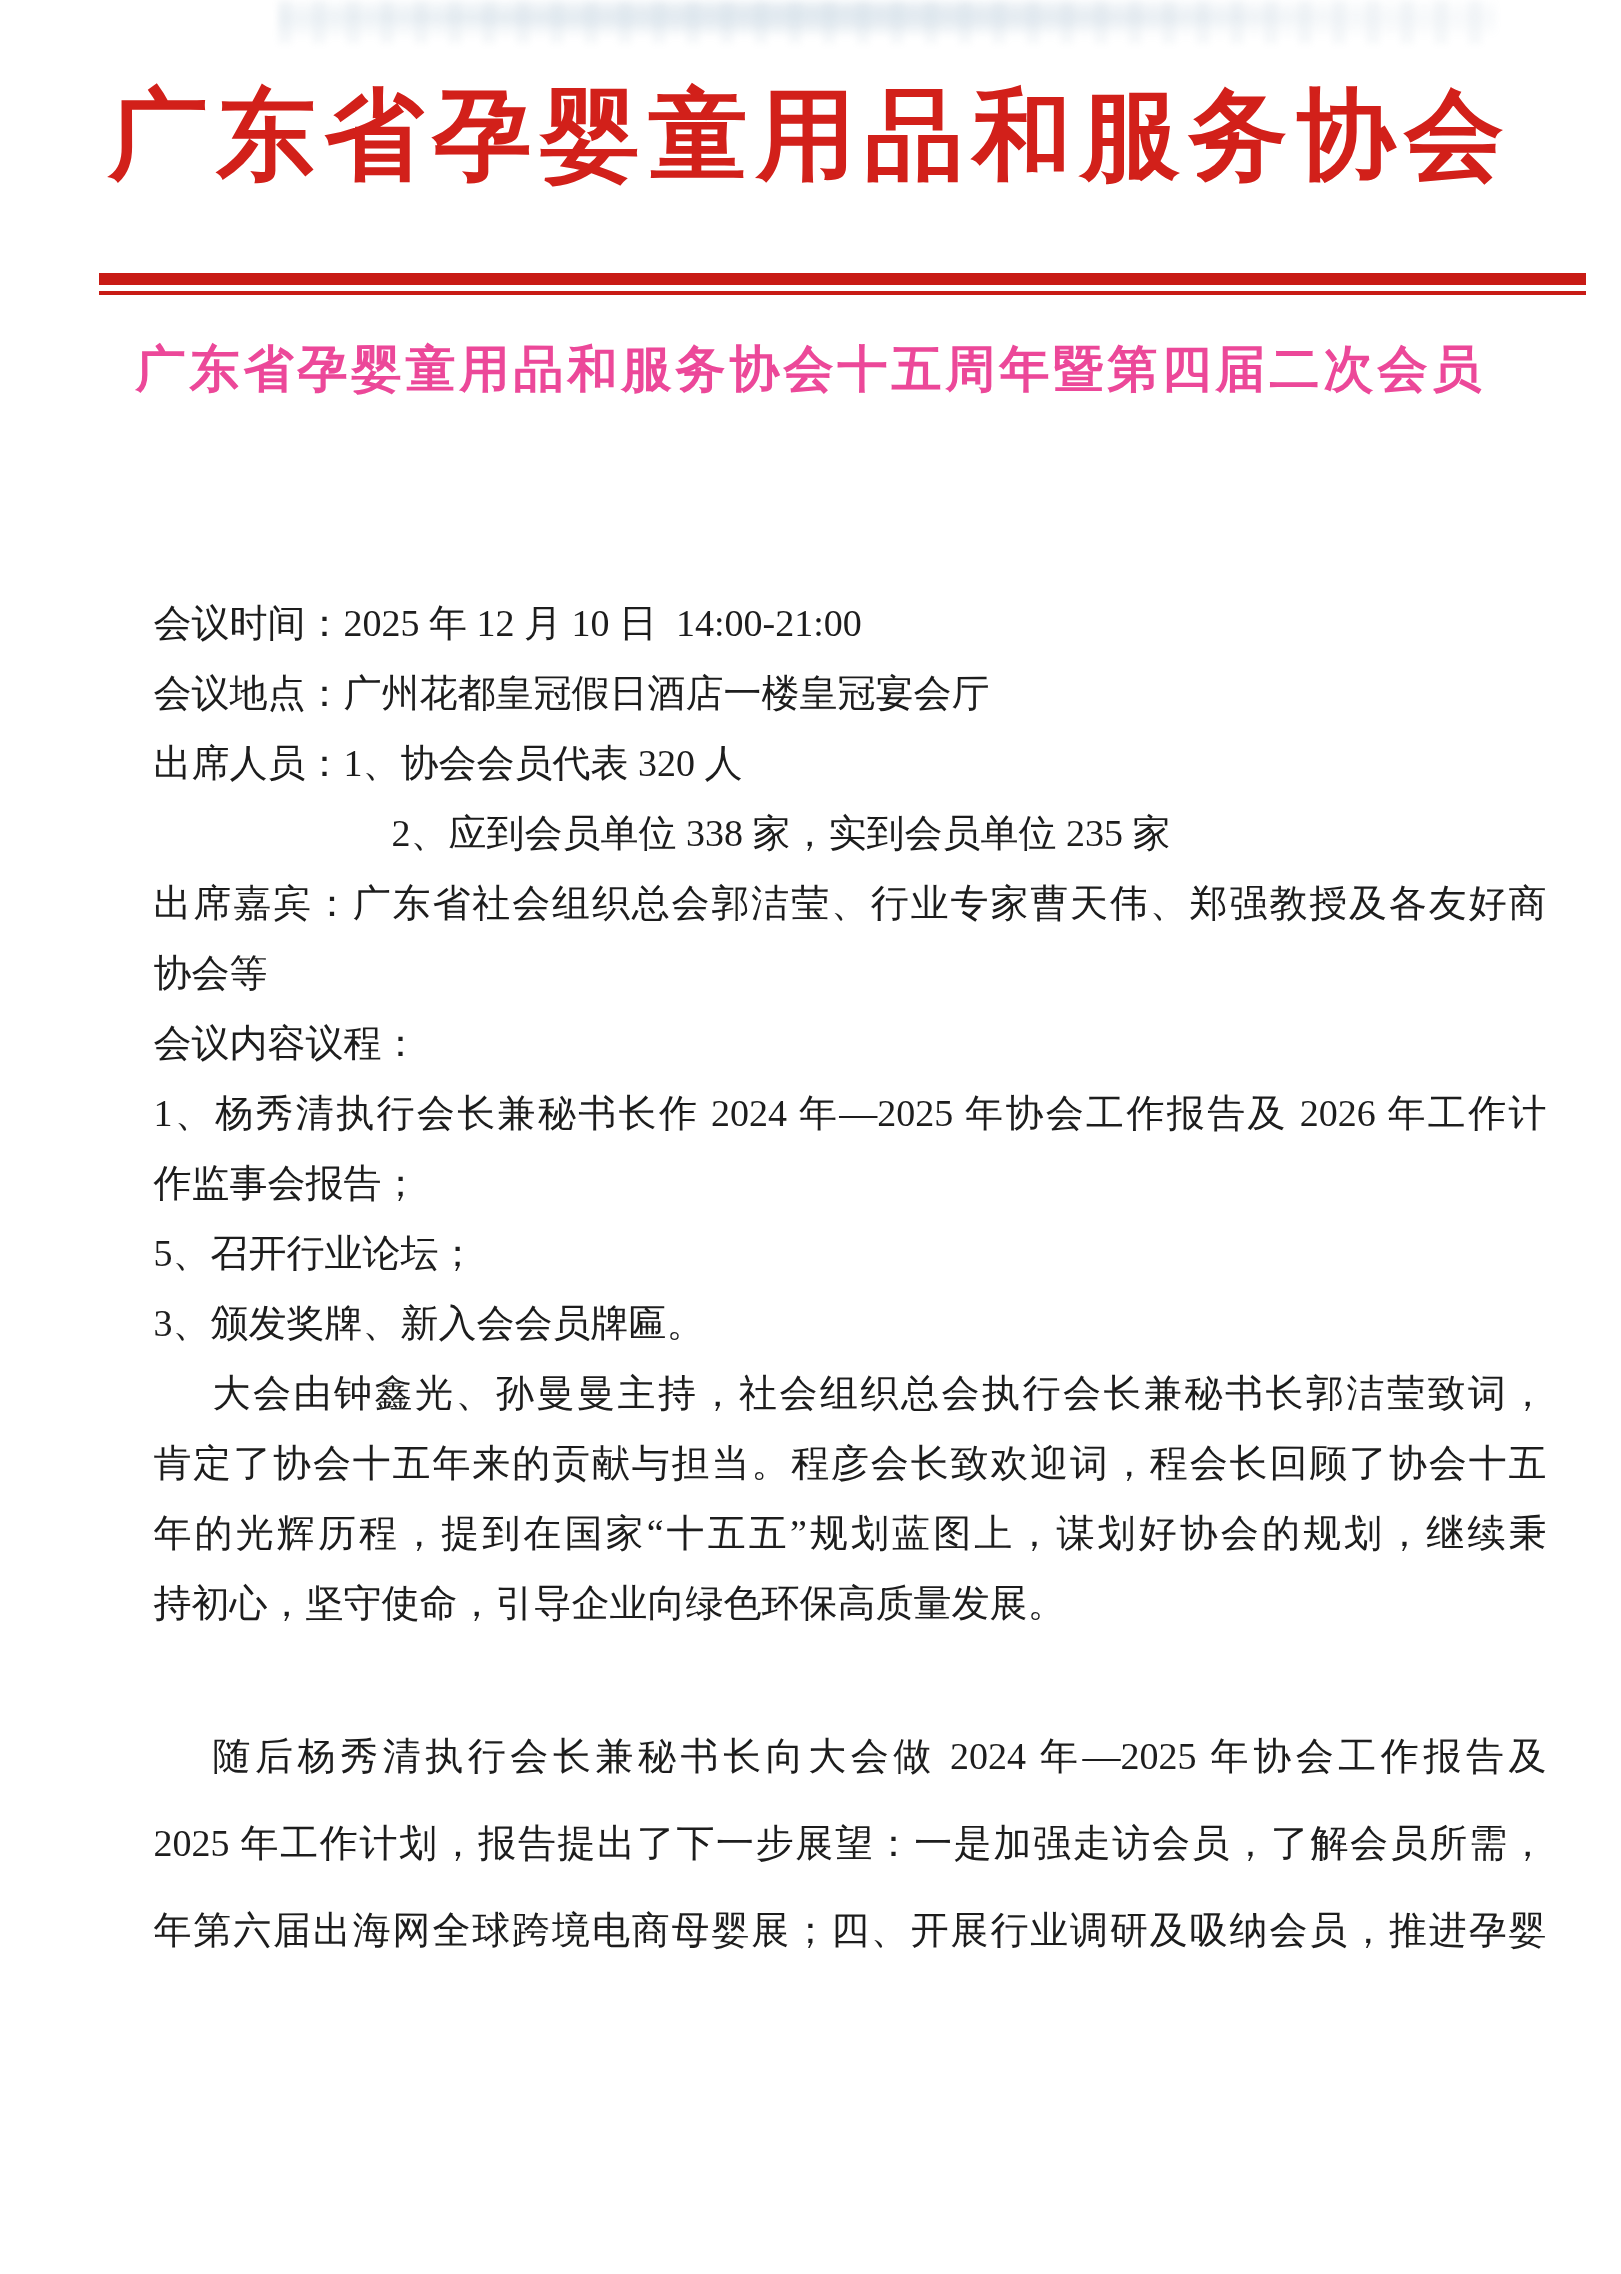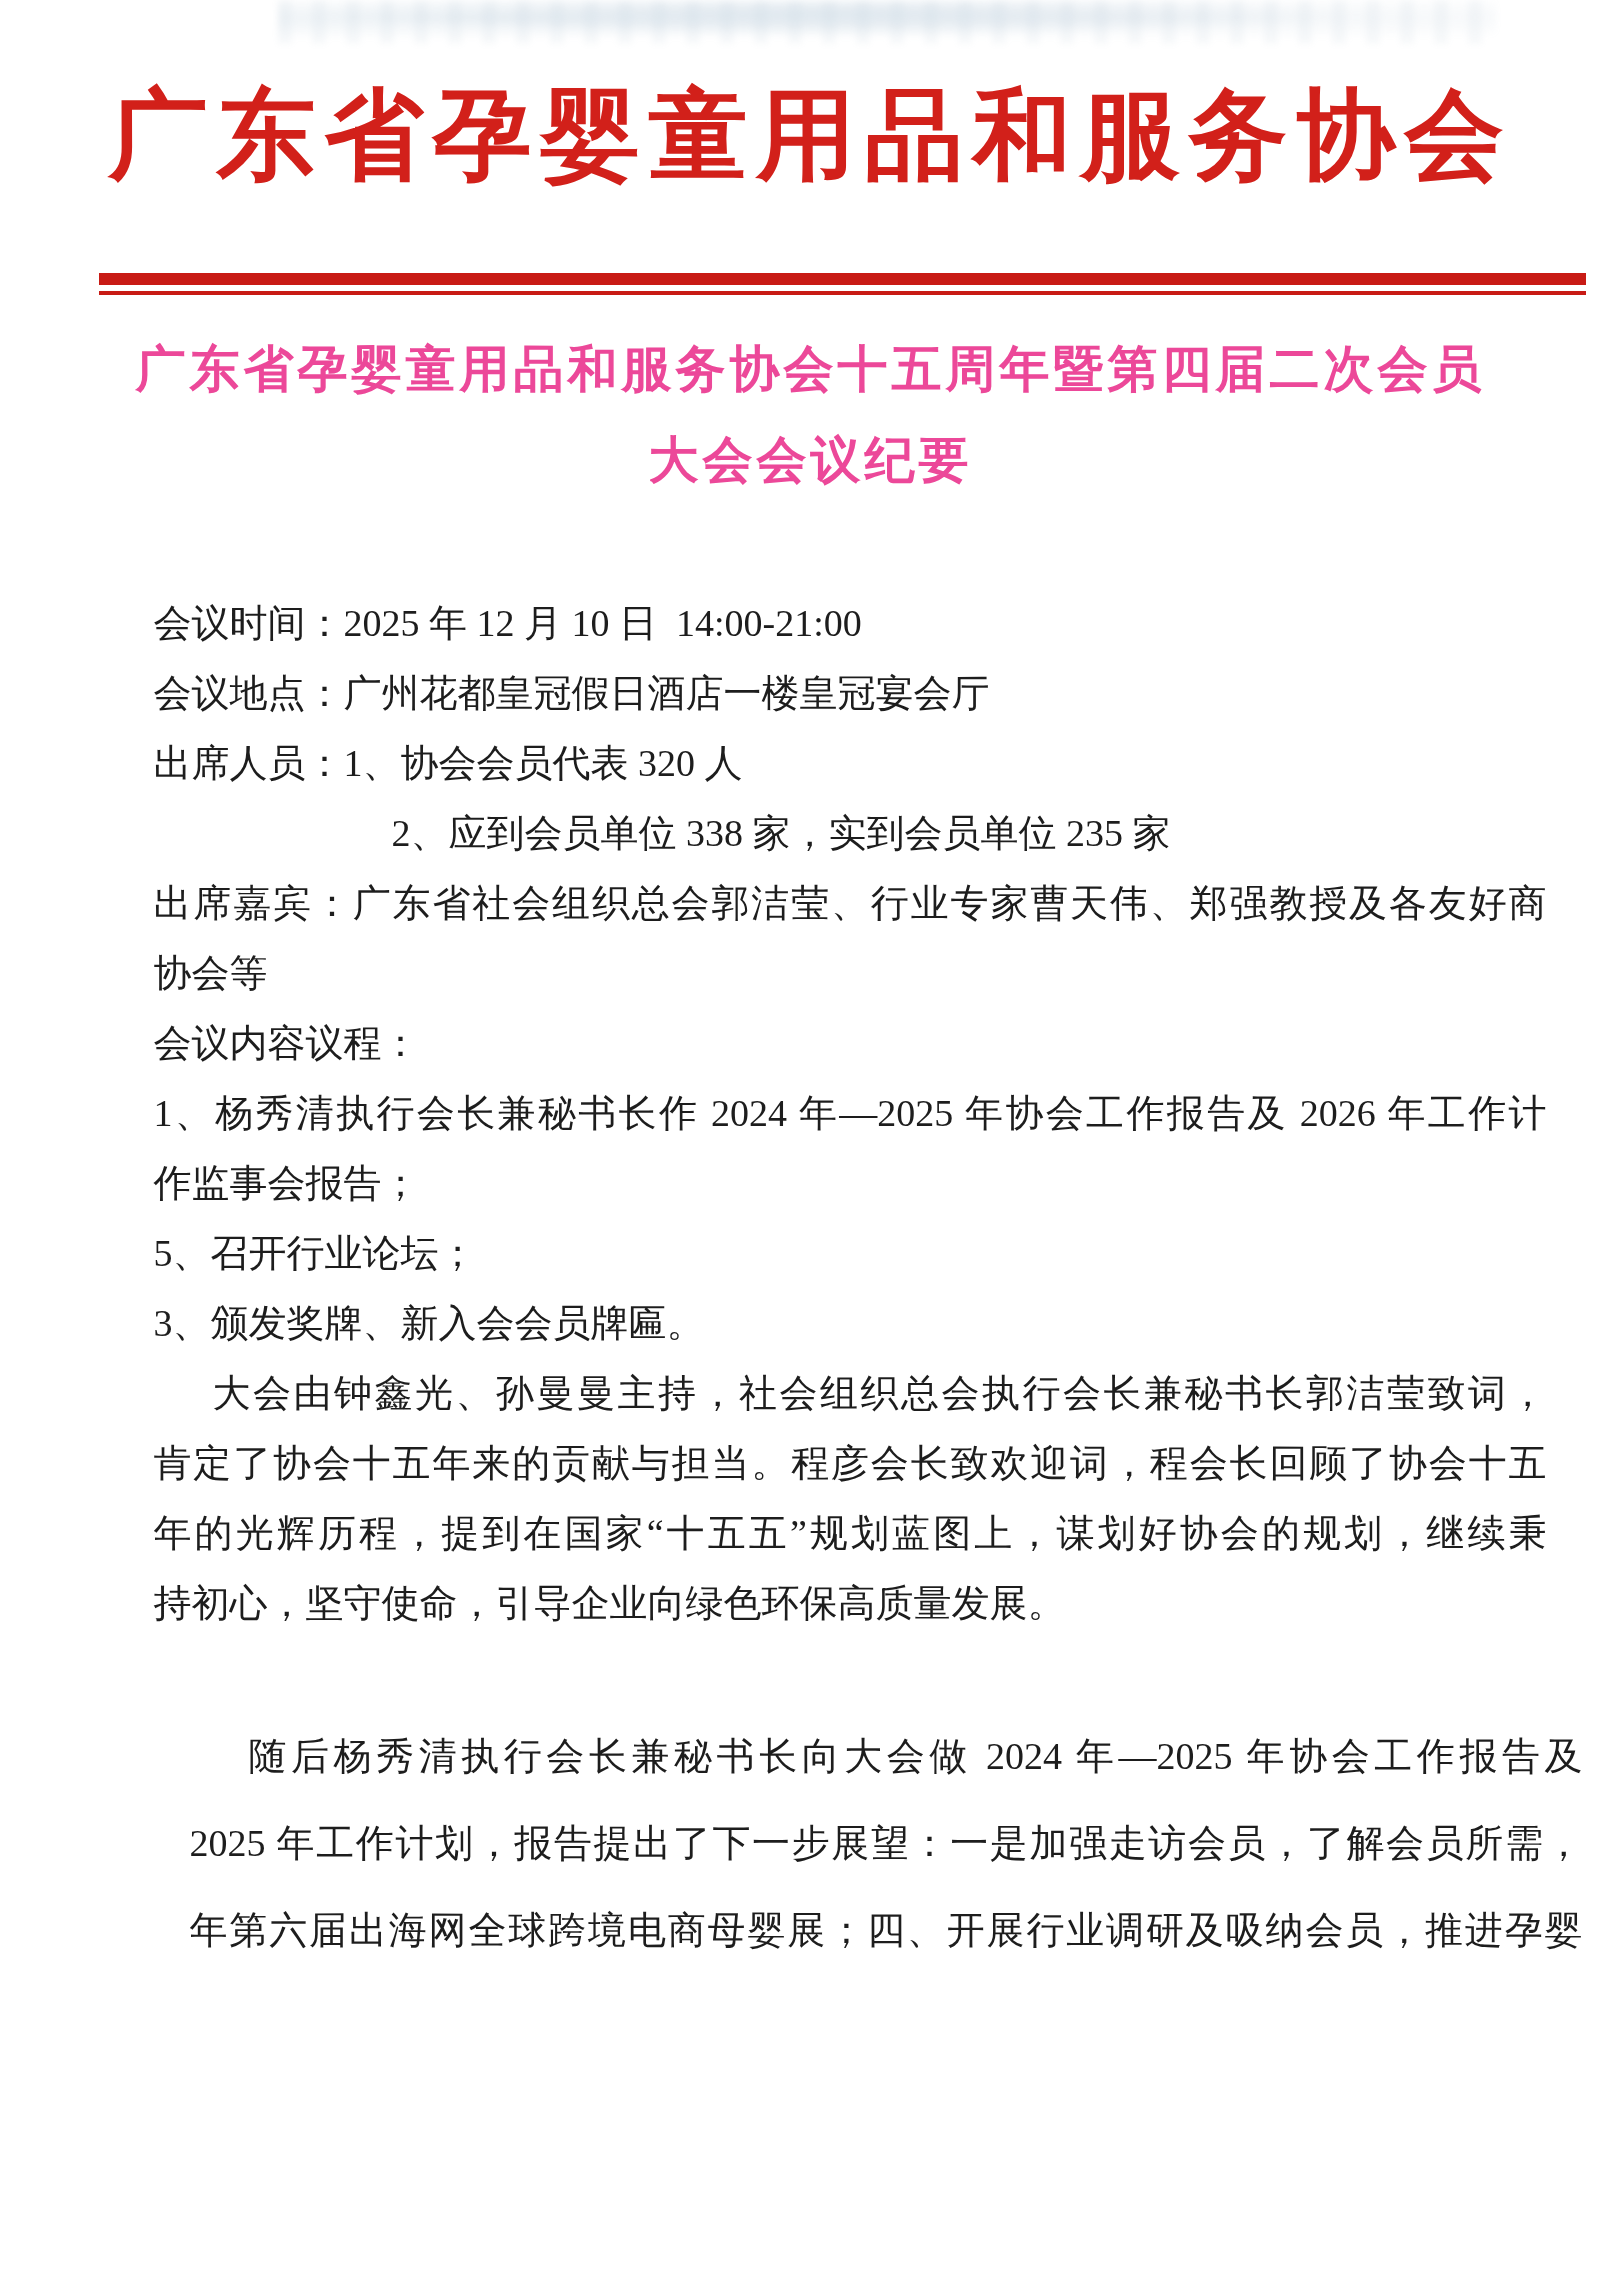--- a/index.html
+++ b/index.html
@@ -66,21 +66,21 @@
     color: #ec4899;
   }
   .body {
     position: absolute;
     left: 124px;
     width: 1393px;
     font-size: 38px;
     color: #1d1d1d;
   }
   .block-a { top: 588px;  line-height: 70px; }
-  .block-b { top: 1713px; line-height: 87px; margin-left: 36px; }
+  .block-b { top: 1713px; line-height: 87px; }
   .line { white-space: pre-wrap; }
   .line.j {
     text-align: justify;
     text-align-last: justify;
   }
   .line.ind-first { text-indent: 59px; }
   .line.ind-item  { padding-left: 238px; }
 </style>
 </head>
 <body>
@@ -88,21 +88,20 @@
 <div class="page">
   <div class="scan-artifact"></div>
 
   <div class="letterhead">广东省孕婴童用品和服务协会</div>
 
   <div class="rule thick"></div>
   <div class="rule thin"></div>
 
   <div class="doc-title">
     <div>广东省孕婴童用品和服务协会十五周年暨第四届二次会员</div>
-    <div>大会会议纪要</div>
   </div>
 
   <div class="body block-a">
       <div class="line">会议时间：2025 年 12 月 10 日  14:00-21:00</div>
       <div class="line">会议地点：广州花都皇冠假日酒店一楼皇冠宴会厅</div>
       <div class="line">出席人员：1、协会会员代表 320 人</div>
       <div class="line ind-item">2、应到会员单位 338 家，实到会员单位 235 家</div>
       <div class="line j">出席嘉宾：广东省社会组织总会郭洁莹、行业专家曹天伟、郑强教授及各友好商</div>
       <div class="line">协会等</div>
       <div class="line">会议内容议程：</div>

